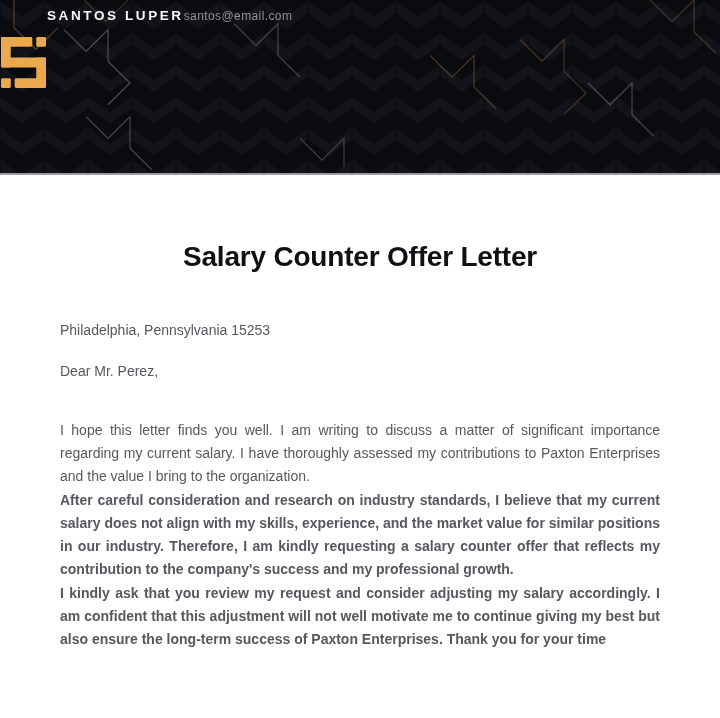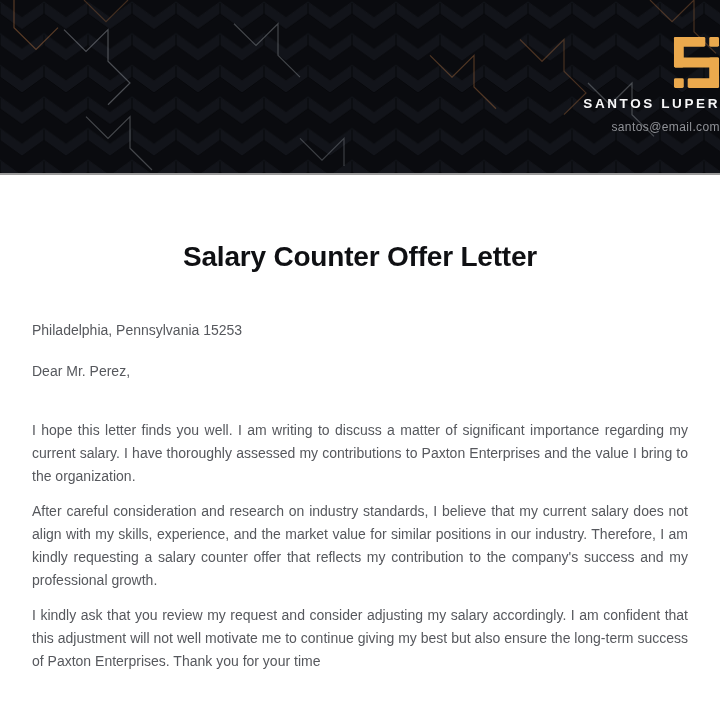--- a/index.html
+++ b/index.html
@@ -30,22 +30,22 @@
     position: absolute;
     top: 0; left: 0;
     width: 100%; height: 100%;
     display: block;
   }
   .brand {
     position: relative;
     z-index: 2;
     height: 100%;
     display: flex;
-    flex-direction: column;
-    align-items: flex-end;
+    flex-direction: row;
+    align-items: flex-start;
   }
   .brand .logo {
     margin-top: 37px;
     width: 47px;
     height: 51px;
     display: block;
   }
   .sender-name {
     margin-top: 8px;
     font-size: 13.5px;
@@ -57,21 +57,21 @@
   .sender-email {
     margin-top: 9px;
     font-size: 12px;
     letter-spacing: 0.4px;
     color: #909297;
     white-space: nowrap;
   }
 
   
   .letter-body {
-    padding: 0 32px;
+    padding: 0 60px;
     color: #56585D;
   }
   .letter-title {
     margin-top: 66px;
     text-align: center;
     font-size: 28px;
     line-height: 32px;
     font-weight: bold;
     letter-spacing: -0.2px;
     color: #0F1013;
@@ -87,21 +87,21 @@
     font-size: 14px;
     line-height: 23px;
   }
   .paragraph {
     margin-top: 36px;
     font-size: 14px;
     line-height: 23px;
     text-align: justify;
     text-justify: inter-word;
   }
-  .paragraph + .paragraph { margin-top: 12px; }
+  .paragraph + .paragraph { margin-top: 1px; font-weight: bold; }
 </style>
 </head>
 <body>
 
 <div class="page">
 
   <header class="letterhead">
     <svg class="pattern-bg" width="720" height="175" viewBox="0 0 720 175" preserveAspectRatio="none" xmlns="http://www.w3.org/2000/svg">
       <defs>
         <pattern id="chev" width="44" height="32" patternUnits="userSpaceOnUse">

